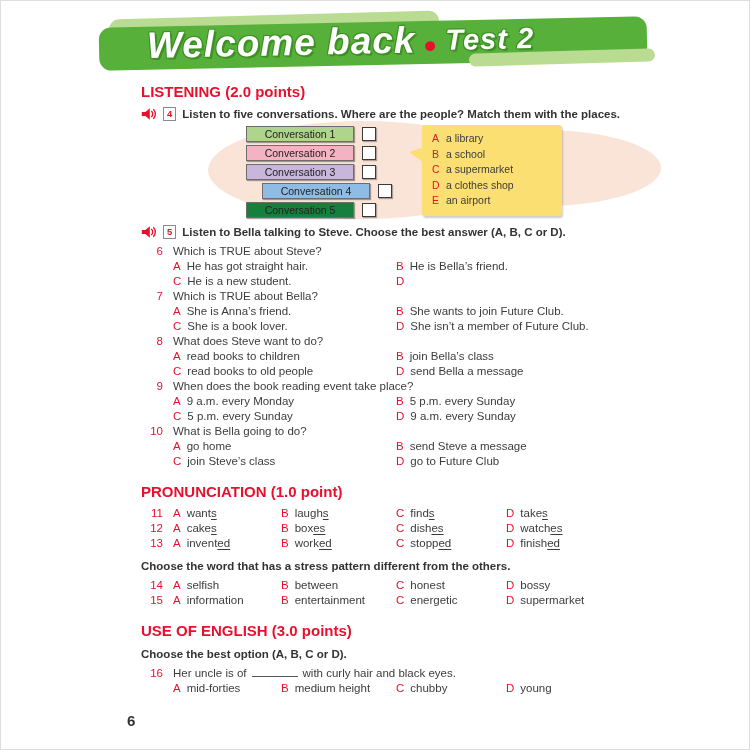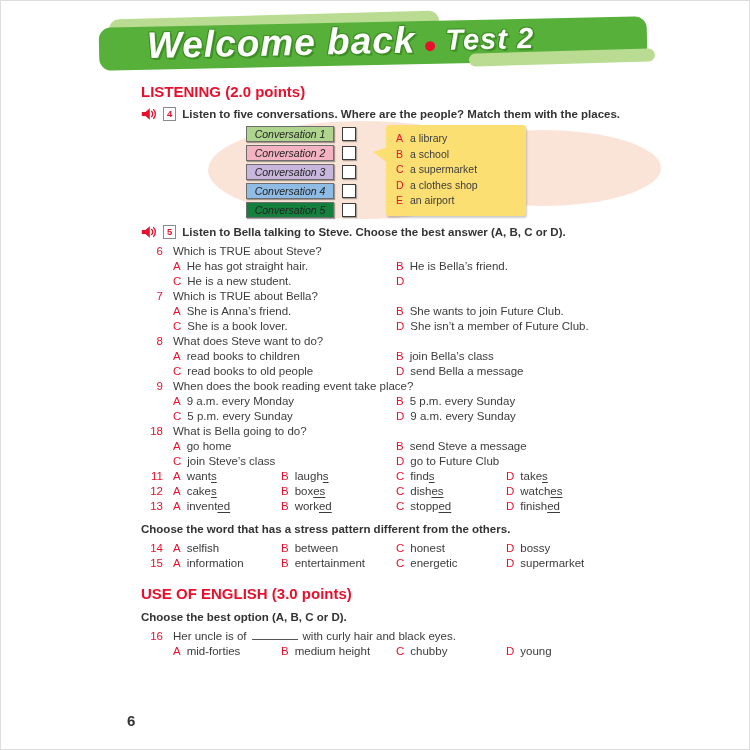--- a/index.html
+++ b/index.html
@@ -34,22 +34,22 @@
   .instruction { font-weight:bold; color:#333; }
   .bold-instruction { font-weight:bold; color:#333; font-size:11.5px; line-height:15px; margin:8px 0 4px; }
 
   
   .match-area { position:relative; display:flex; align-items:flex-start; margin:2px 0 2px 105px; min-height:96px; }
   .blob { position:absolute; background:var(--blob_peach,#fae4d8); border-radius:50%; z-index:0; }
   .blob1 { left:-38px; top:-3px; width:310px; height:98px; }
   .blob2 { left:180px; top:6px; width:235px; height:76px; }
   .conv-col { position:relative; z-index:1; display:flex; flex-direction:column; gap:3px; padding-top:2px; }
   .conv-row { display:flex; align-items:center; gap:8px; }
-  .conv-box { width:88px; height:16px; line-height:14px; text-align:center; font-size:10.5px; color:#222;
-              border:1px solid #6d6d6d; box-shadow:1px 1px 1px rgba(0,0,0,0.35);font-style:italic; }
+  .conv-box { width:108px; height:16px; line-height:14px; text-align:center; font-size:10.5px; color:#222;
+              border:1px solid #6d6d6d; box-shadow:1px 1px 1px rgba(0,0,0,0.35); }
   .checkbox { width:14px; height:14px; background:#fff; border:1px solid #3a3a3a; box-shadow:1px 1px 1px rgba(0,0,0,0.3); }
   .note { position:relative; z-index:2; margin-left:30px; margin-top:1px; width:140px;
           background:var(--note_yellow,#fbdf73); border-radius:3px; padding:6px 10px 7px;
           box-shadow:1px 2px 2px rgba(0,0,0,0.2); }
   .note-pointer { position:absolute; left:-13px; top:22px; width:0; height:0;
           border-top:5px solid transparent; border-bottom:11px solid transparent;
           border-right:15px solid var(--note_yellow,#fbdf73); }
   .place-row { display:flex; gap:6px; font-size:10.5px; line-height:15.5px; }
   .place-row .letter { width:8px; }
 
@@ -114,21 +114,21 @@
               <div class="conv-box" style="background-color: rgb(244, 179, 194);">Conversation 2</div>
               <div class="checkbox"></div>
             </div>
 
             <div class="conv-row">
               <div class="conv-box" style="background-color: rgb(201, 182, 220);">Conversation 3</div>
               <div class="checkbox"></div>
             </div>
 
             <div class="conv-row">
-              <div class="conv-box" style="background-color: rgb(143, 188, 229);">Conversation 4</div>
+              <div class="conv-box" style="background-color: rgb(143, 188, 229); margin-left: 16px;">Conversation 4</div>
               <div class="checkbox"></div>
             </div>
 
             <div class="conv-row">
               <div class="conv-box" style="background-color: #15803d;">Conversation 5</div>
               <div class="checkbox"></div>
             </div>
 
         </div>
         <div class="note">
@@ -290,21 +290,21 @@
                 <div class="option">
                   <span class="letter">D</span>
                   <span class="opt-text">9 a.m. every Sunday</span>
                 </div>
 
             </div>
           </div>
 
           <div class="question">
             <div class="stem-row">
-              <span class="qnum">18</span>
+              <span class="qnum">10</span>
               <span class="stem">What is Bella going to do?</span>
             </div>
             <div class="options-2col">
 
                 <div class="option">
                   <span class="letter">A</span>
                   <span class="opt-text">go home</span>
                 </div>
 
                 <div class="option">
@@ -322,20 +322,21 @@
                   <span class="opt-text">go to Future Club</span>
                 </div>
 
             </div>
           </div>
 
       </div>
     </section>
 
     <section>
+      <h2 class="section-heading">PRONUNCIATION (1.0 point)</h2>
 
       <div>
 
           <div class="row4">
             <span class="qnum">11</span>
 
               <span class="word-cell">
                 <span class="letter">A</span>
                 <span class="word"><span>want</span><span class="u">s</span></span>
               </span>

